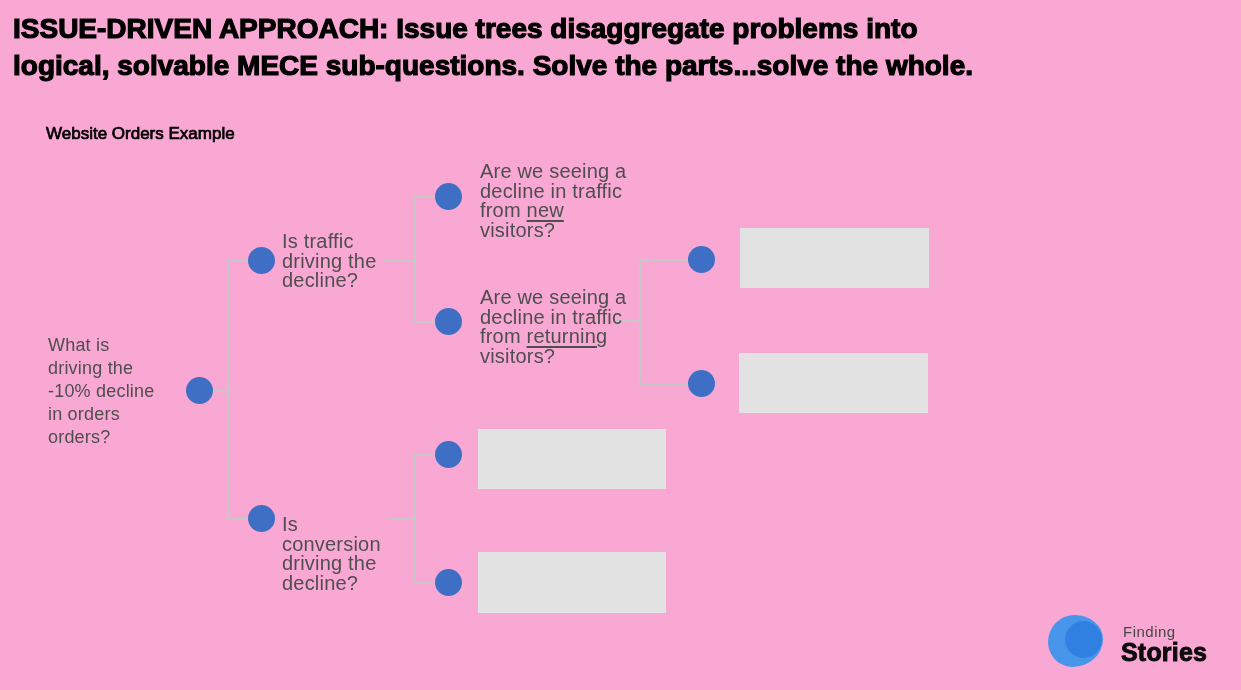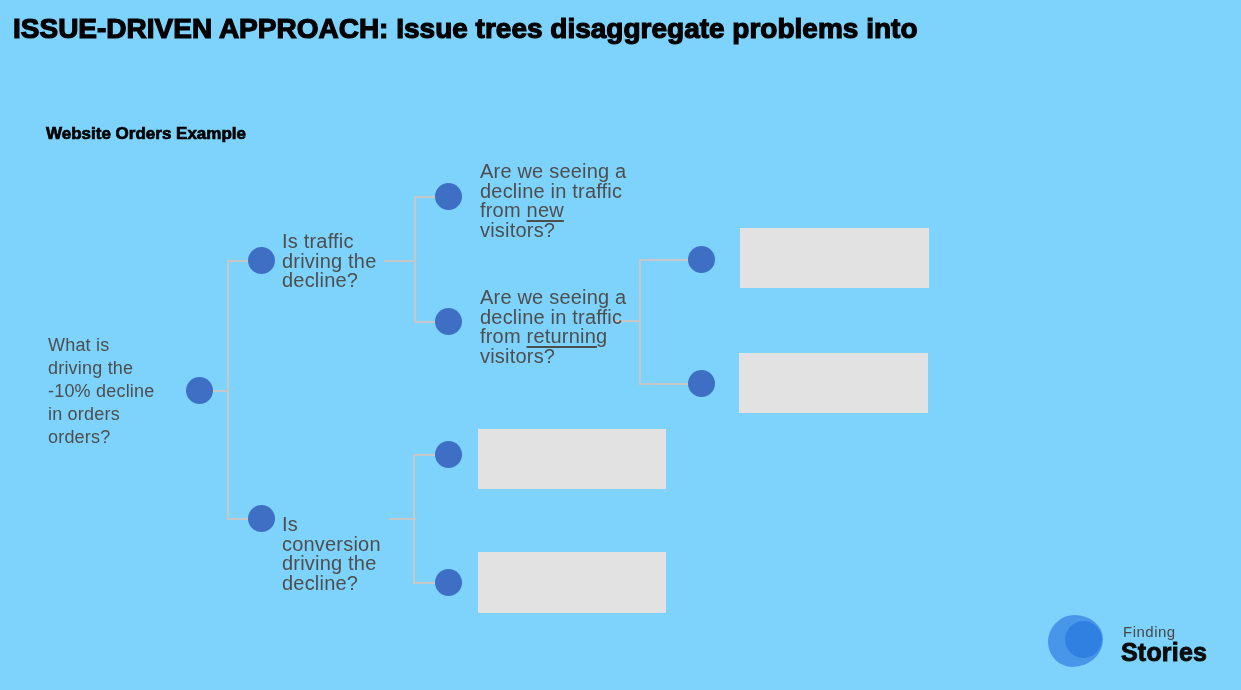--- a/index.html
+++ b/index.html
@@ -3,21 +3,21 @@
 <meta charset="utf-8">
 <style>
   * { margin: 0; padding: 0; box-sizing: border-box; }
   html, body { background: #ffffff; }
   body { font-family: "Liberation Sans", sans-serif; }
 
   .slide {
     position: relative;
     width: 1241px;
     height: 690px;
-    background: #7dd3fc;
+    background: #f9a8d4;
     overflow: hidden;
   }
 
   .title {
     position: absolute;
     left: 13px;
     top: 10px;
     width: 1210px;
     color: #000;
     font-size: 28px;
@@ -26,21 +26,21 @@
     -webkit-text-stroke: 1.2px #000;
     letter-spacing: 0px;
   }
 
   .subtitle {
     position: absolute;
     left: 46px;
     top: 124px;
     color: #000;
     font-size: 17px;
-    font-weight: bold;
+    font-weight: normal;
     -webkit-text-stroke: 0.7px #000;
   }
 
   .qtext {
     position: absolute;
     color: #4e4e4e;
     font-size: 20px;
     line-height: 19.5px;
     letter-spacing: 0.2px;
   }
@@ -114,20 +114,21 @@
     letter-spacing: 0.2px;
   }
 </style>
 </head>
 <body>
 
 <div class="slide">
 
   <div class="title">
     <div>ISSUE-DRIVEN APPROACH: Issue trees disaggregate problems into</div>
+    <div>logical, solvable MECE sub-questions. Solve the parts...solve the whole.</div>
   </div>
 
   <div class="subtitle">Website Orders Example</div>
 
   <div class="cline" style="left:211px; top:390px; width:18px; height:2px;"></div>
   <div class="cline" style="left:227px; top:260px; width:2px; height:260px;"></div>
   <div class="cline" style="left:227px; top:260px; width:23px; height:2px;"></div>
   <div class="cline" style="left:227px; top:518px; width:23px; height:2px;"></div>
 
   <div class="cline" style="left:384px; top:260px; width:32px; height:2px;"></div>

